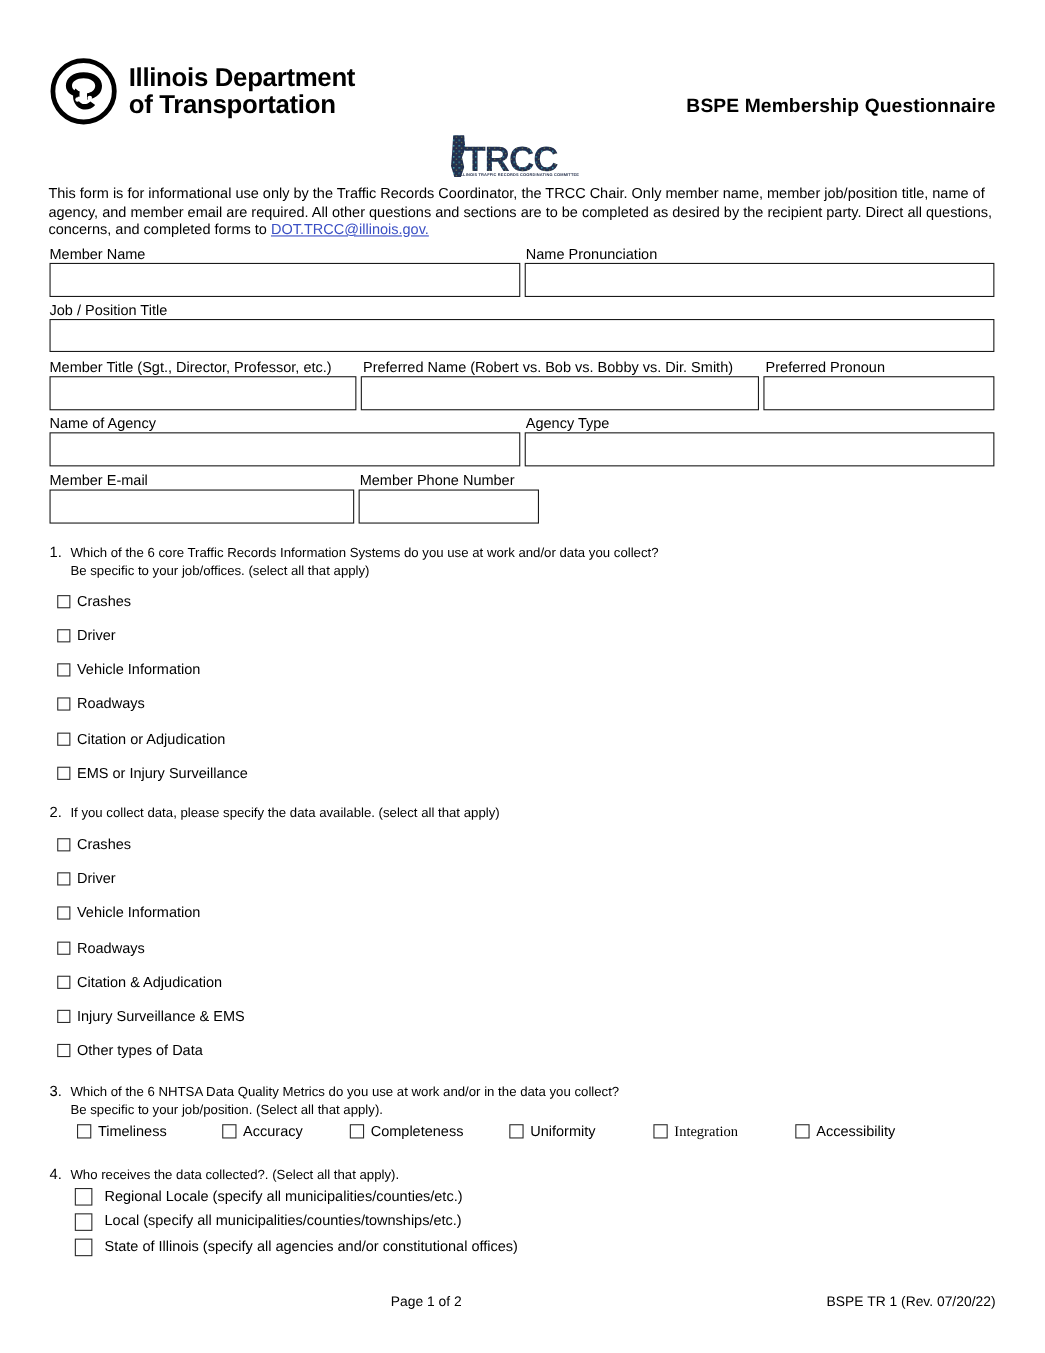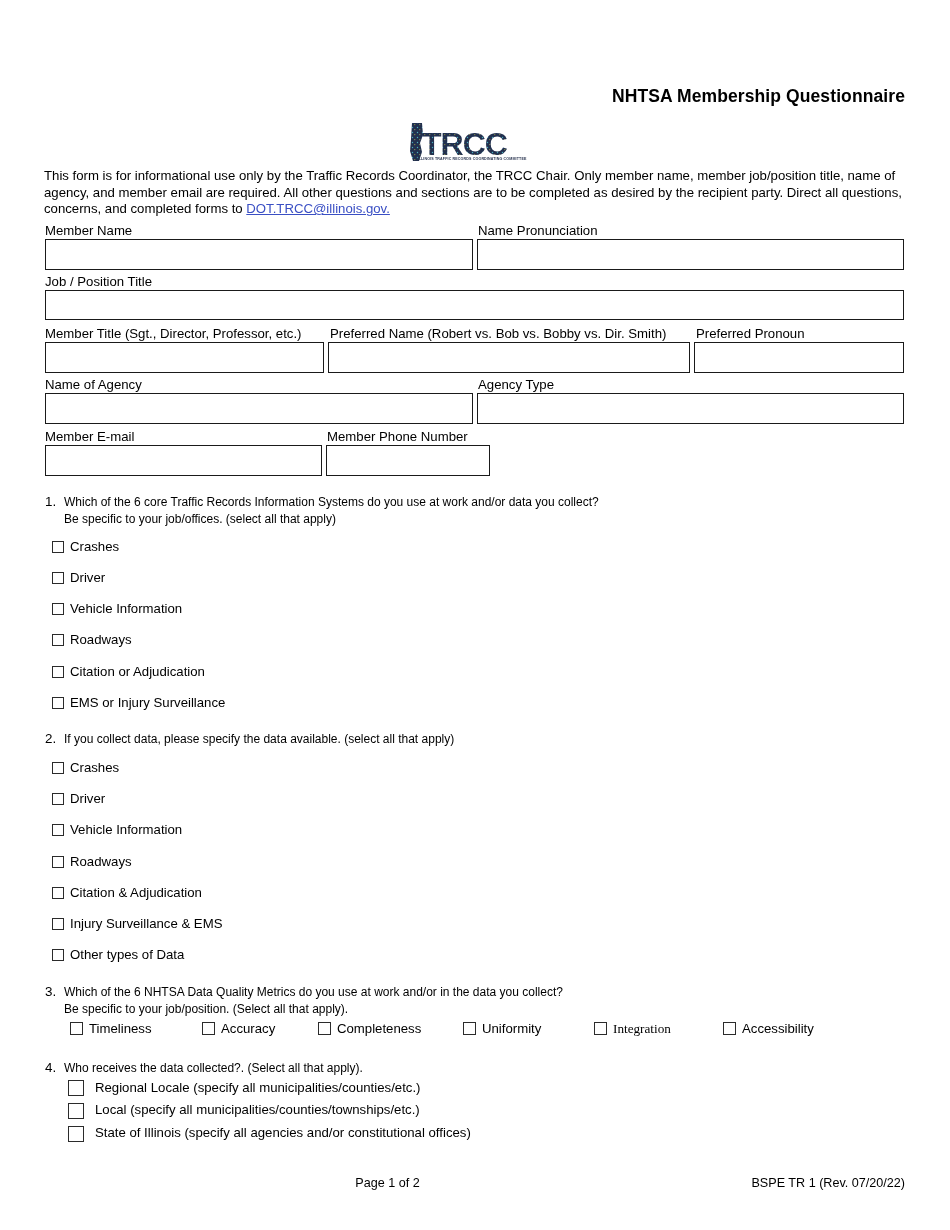--- a/index.html
+++ b/index.html
@@ -155,22 +155,33 @@
     top: 1176px;
     font-size: 12.6px;
     color: #000;
   }
 </style>
 </head>
 <body>
 
 <div class="header">
 
-
-  <div class="form-title">NHTSA Membership Questionnaire</div>
+  <div class="idot-logo">
+    <svg class="idot-mark" viewBox="0 0 100 100">
+      <circle cx="50" cy="50" r="45" fill="none" stroke="#000" stroke-width="7"></circle>
+      <path d="M50 22 C34 22 24 31 24 42 C24 52 33 58 44 58 L44 50 C37 50 33 47 33 42 C33 36 40 31 50 31 C60 31 67 36 67 42 C67 48 62 52 55 53 L55 62 C70 61 77 52 77 42 C77 31 66 22 50 22 Z" fill="#000"></path>
+      <path d="M38 46 C32 56 34 68 43 74 C51 79 61 77 67 70 L60 65 C56 69 50 70 46 67 C41 64 40 57 44 51 Z" fill="#000"></path>
+      <circle cx="48" cy="41" r="4" fill="#fff"></circle>
+      <circle cx="59" cy="60" r="3.4" fill="#fff"></circle>
+      <circle cx="41" cy="62" r="3.2" fill="#fff"></circle>
+    </svg>
+    <div class="idot-wordmark"><span>Illinois Department</span><br><span>of Transportation</span></div>
+  </div>
+
+  <div class="form-title">BSPE Membership Questionnaire</div>
 </div>
 
 <svg class="trcc-logo" viewBox="0 0 128 44">
   <defs>
     <pattern id="dots" width="5" height="5" patternUnits="userSpaceOnUse">
       <rect width="5" height="5" fill="#22304f"></rect>
       <circle cx="1.5" cy="1.5" r="0.7" fill="#4fd6e0" opacity="0.75"></circle>
       <circle cx="3.8" cy="3.6" r="0.55" fill="#d9e24a" opacity="0.7"></circle>
     </pattern>
   </defs>

